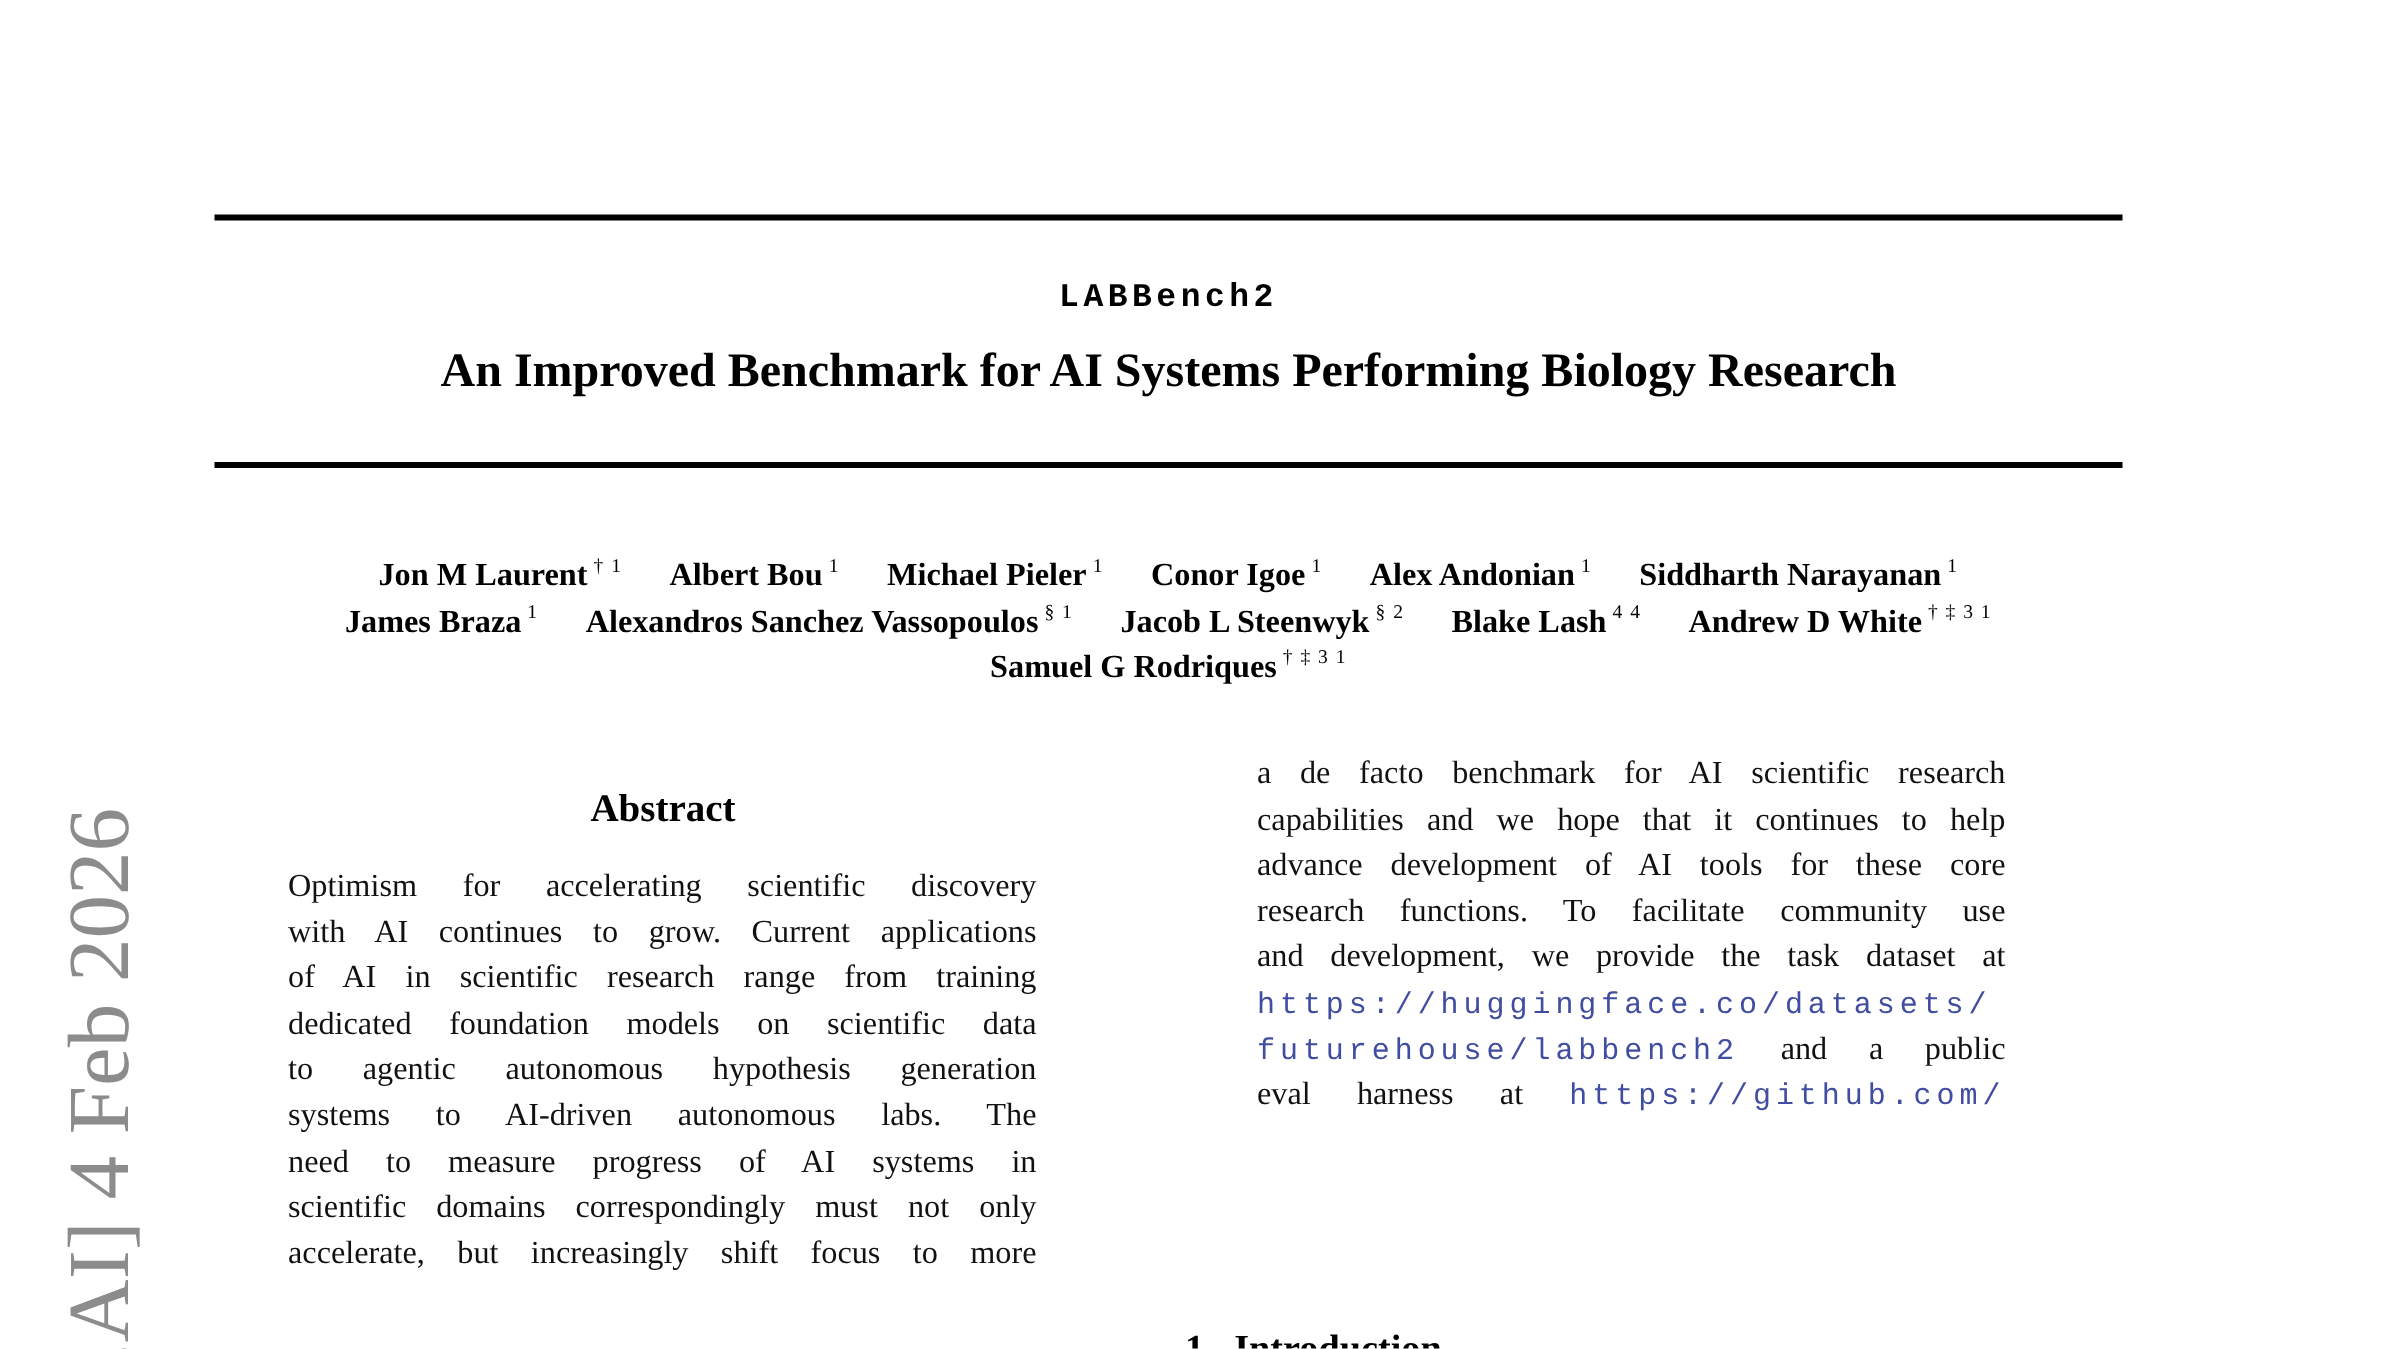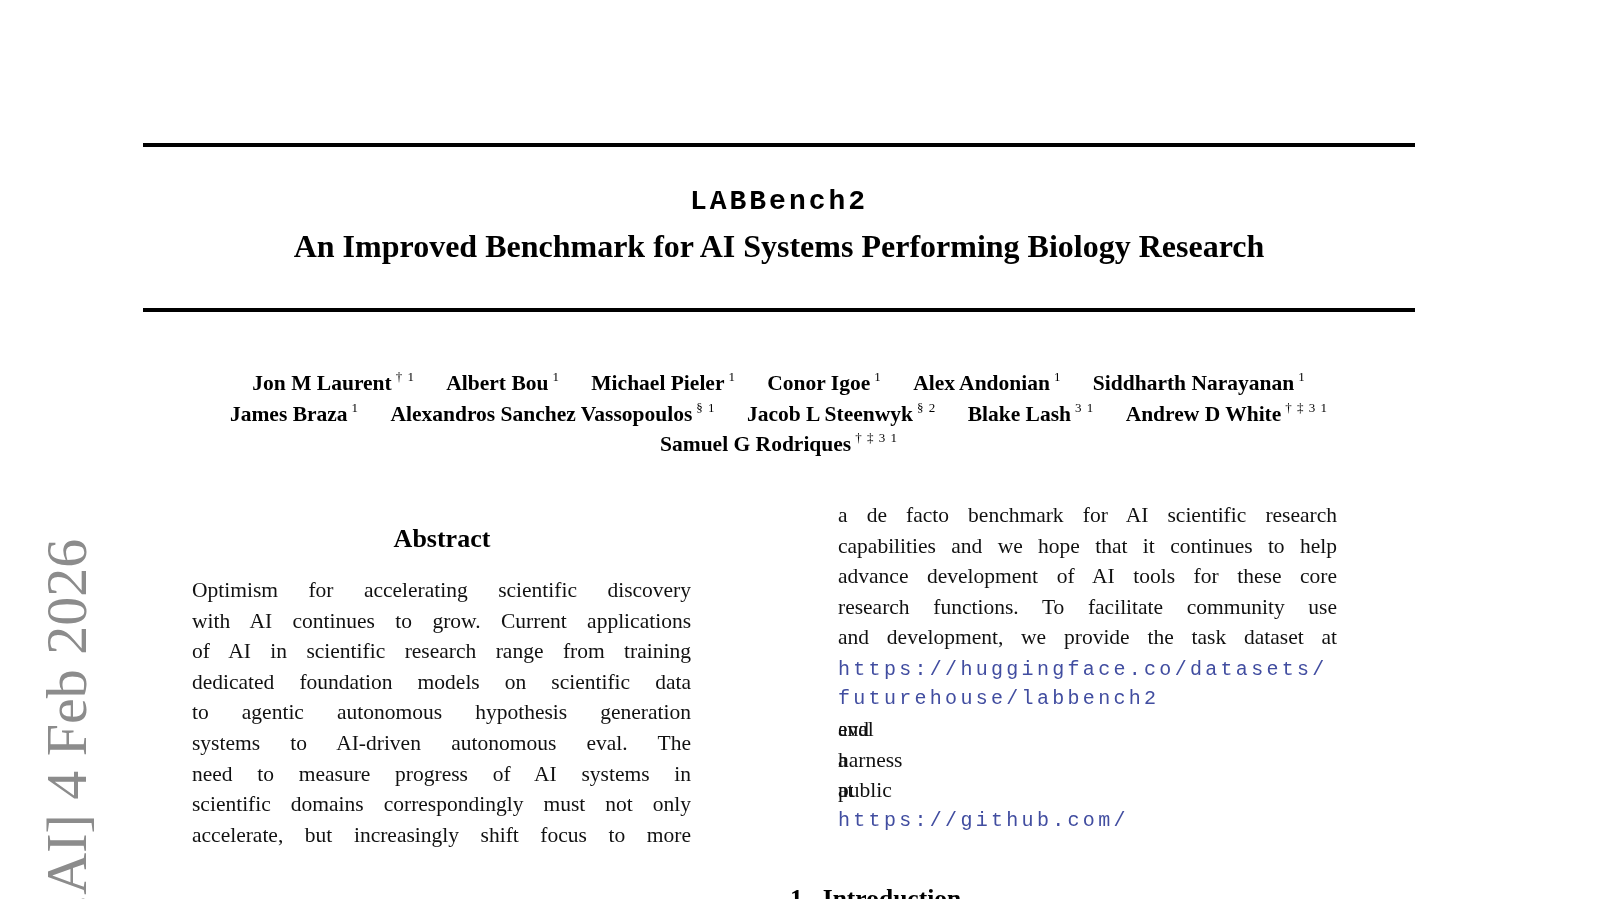--- a/index.html
+++ b/index.html
@@ -23,21 +23,21 @@
   .title-block {
     position: absolute;
     left: 143px;
     width: 1272px;
     text-align: center;
   }
   .title-mono {
     top: 186px;
     font-family: "Liberation Mono", monospace;
     font-weight: bold;
-    font-size: 28px;
+    font-size: 22px;
     letter-spacing: 3px;
     color: #000;
   }
   .title-main {
     top: 228px;
     font-weight: bold;
     font-size: 32px;
     color: #000;
   }
 
@@ -86,21 +86,20 @@
     text-align-last: justify;
     white-space: nowrap;
   }
   .flexline {
     height: 30.6px;
     line-height: 30.6px;
     display: flex;
     justify-content: space-between;
     align-items: baseline;
     white-space: nowrap;
-    flex-direction: column;
   }
   .plainline {
     height: 30.6px;
     line-height: 30.6px;
     text-align: left;
     white-space: nowrap;
   }
   .mono-link {
     font-family: "Liberation Mono", monospace;
     font-size: 20px;
@@ -147,37 +146,37 @@
     <span class="author"><span>Albert Bou</span><sup>1</sup></span>
     <span class="author"><span>Michael Pieler</span><sup>1</sup></span>
     <span class="author"><span>Conor Igoe</span><sup>1</sup></span>
     <span class="author"><span>Alex Andonian</span><sup>1</sup></span>
     <span class="author"><span>Siddharth Narayanan</span><sup>1</sup></span>
   </div>
   <div class="author-line">
     <span class="author"><span>James Braza</span><sup>1</sup></span>
     <span class="author"><span>Alexandros Sanchez Vassopoulos</span><sup>§ 1</sup></span>
     <span class="author"><span>Jacob L Steenwyk</span><sup>§ 2</sup></span>
-    <span class="author"><span>Blake Lash</span><sup>3 1</sup></span>
+    <span class="author"><span>Blake Lash</span><sup>4 4</sup></span>
     <span class="author"><span>Andrew D White</span><sup>† ‡ 3 1</sup></span>
   </div>
   <div class="author-line">
     <span class="author"><span>Samuel G Rodriques</span><sup>† ‡ 3 1</sup></span>
   </div>
 </div>
 
 <div class="abstract-heading">Abstract</div>
 
 <div class="col col-left">
   <div class="jline">Optimism for accelerating scientific discovery</div>
   <div class="jline">with AI continues to grow. Current applications</div>
   <div class="jline">of AI in scientific research range from training</div>
   <div class="jline">dedicated foundation models on scientific data</div>
   <div class="jline">to agentic autonomous hypothesis generation</div>
-  <div class="jline">systems to AI-driven autonomous eval.  The</div>
+  <div class="jline">systems to AI-driven autonomous labs.  The</div>
   <div class="jline">need to measure progress of AI systems in</div>
   <div class="jline">scientific domains correspondingly must not only</div>
   <div class="jline">accelerate, but increasingly shift focus to more</div>
 </div>
 
 <div class="col col-right">
   <div class="jline">a de facto benchmark for AI scientific research</div>
   <div class="jline">capabilities and we hope that it continues to help</div>
   <div class="jline">advance development of AI tools for these core</div>
   <div class="jline">research functions. To facilitate community use</div>

